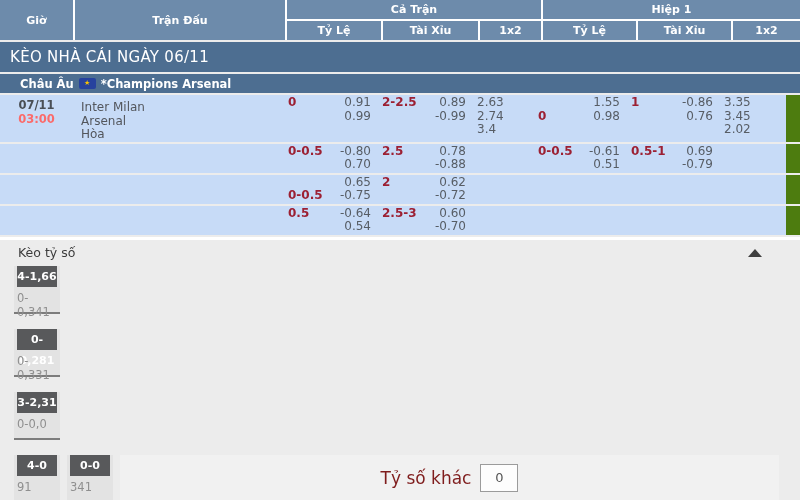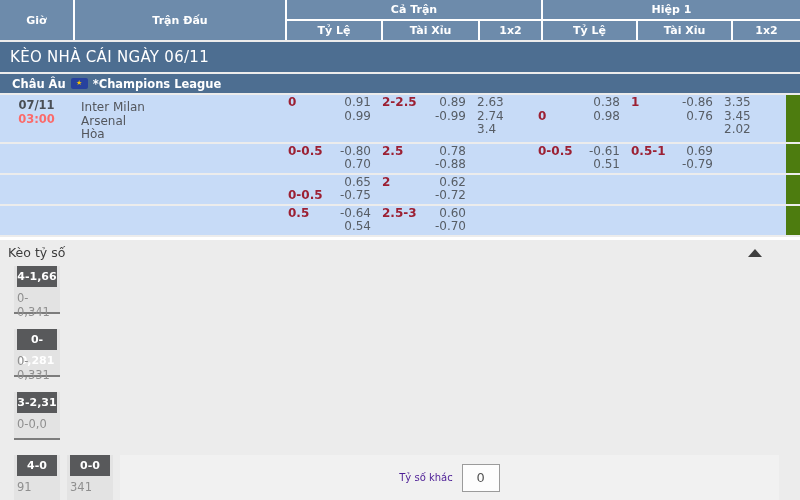--- a/index.html
+++ b/index.html
@@ -32,21 +32,21 @@
   .banner {
     margin-top: 2px; height: 30px;
     background: var(--banner-bg, #4d6e91);
     color: #fff; font-size: 15px; letter-spacing: .3px;
     display: flex; align-items: center; padding-left: 10px;
   }
   .league-bar {
     margin-top: 2px; height: 19px;
     background: var(--banner-bg, #4d6e91);
     color: #fff; font-size: 11.5px; font-weight: bold;
-    display: flex; align-items: center; padding-left: 12px; gap: 5px;
+    display: flex; align-items: center; padding-left: 20px; gap: 5px;
     cursor: pointer;
   }
   .eu-flag {
     display: inline-block; width: 17px; height: 11px;
     background: #27429e; border-radius: 2px;
     color: #f8c300; font-size: 7px; line-height: 11px; text-align: center;
   }
 
   .obody { margin-top: 2px; background: #ececec; }
   .odds-row { display: grid; grid-template-columns: 73px 210px 94px 95px 61px 93px 93px 67px; gap: 0; background: #4d7c0f; margin-bottom: 2px; }
@@ -56,21 +56,21 @@
   .m-time { color: var(--time-red, #fb6a6a); font-weight: bold; }
   .team-cell { padding-left: 8px; font-size: 12px; line-height: 13.5px; color: #53565c; padding-top: 6px; }
   .oline { display: flex; justify-content: space-between; padding: 0 6px 0 5px; font-size: 12px; line-height: 13.5px; }
   .oline-r { }
   .olabel { color: var(--accent-maroon, #9c2033); font-weight: bold; }
   .oval { color: #575d65; }
   .odds-cell { cursor: pointer; }
 
   
   .score-section { background: var(--section-bg, #ececec); border-top: 3px solid #fff; height: 266px; }
-  .score-head { height: 26px; display: flex; align-items: center; padding-left: 8px; position: relative; }
+  .score-head { height: 26px; display: flex; align-items: center; padding-left: 18px; position: relative; }
   .score-title { font-size: 12.5px; color: #3c3c3c; }
   .collapse-icon {
     position: absolute; right: 38px; top: 9px; width: 0; height: 0;
     border-left: 7px solid transparent; border-right: 7px solid transparent;
     border-bottom: 8px solid #3f3f3f; cursor: pointer;
   }
   .score-row { display: flex; margin: 0 0 15px 14px; }
   .score-cell {
     width: 46px; margin-right: 7px; background: #e3e3e3;
     border-bottom: 2px solid #7c7c7c; cursor: pointer;
@@ -80,21 +80,21 @@
     background: var(--score-header-bg, #58595b);
     color: #fff; font-size: 11px; font-weight: bold; text-align: center;
   }
   .sc-val { height: 25px; padding: 4px 0 0 3px; font-size: 11.5px; color: #8f8f8f; }
   .last-row { display: flex; margin: 0 0 0 14px; }
   .other-box {
     width: 659px; height: 48px; background: #f1f1f1;
     border-bottom: 2px solid #7c7c7c;
     display: flex; align-items: center; justify-content: center; gap: 9px;
   }
-  .other-label { font-size: 10px; color: #4c1d95; }
+  .other-label { font-size: 17px; color: #7f1d1d; }
   .other-input {
     width: 38px; height: 28px; border: 1px solid #9b9b9b; background: #fdfdfd;
     text-align: center; font-size: 13px; color: #555;
     font-family: "DejaVu Sans", "Liberation Sans", sans-serif;
   }
 </style>
 </head>
 <body>
 
 <div class="page">
@@ -112,21 +112,21 @@
     <div class="th">1x2</div>
   </div>
 
   <div class="banner">
     <span>KÈO NHÀ CÁI NGÀY 06/11</span>
   </div>
 
   <div class="league-bar">
     <span>Châu Âu</span>
     <span class="eu-flag">★</span>
-    <span>*Champions League</span>
+    <span>*Champions Arsenal</span>
   </div>
 
   <div class="obody">
 
   <div class="odds-row">
       <div class="cell time-cell">
         <div class="m-date">07/11</div>
         <div class="m-time">03:00</div>
       </div>
       <div class="cell team-cell">
@@ -166,21 +166,21 @@
           <span class="oval">2.74</span>
         </div>
           <div class="oline oline-r">
           <span class="oval">3.4</span>
         </div>
         </div>
       <div class="cell odds-cell">
 
       <div class="oline">
           <span class="olabel"></span>
-          <span class="oval">0.38</span>
+          <span class="oval">1.55</span>
         </div>
           <div class="oline">
           <span class="olabel">0</span>
           <span class="oval">0.98</span>
         </div>
         </div>
       <div class="cell odds-cell">
 
       <div class="oline">
           <span class="olabel">1</span>

